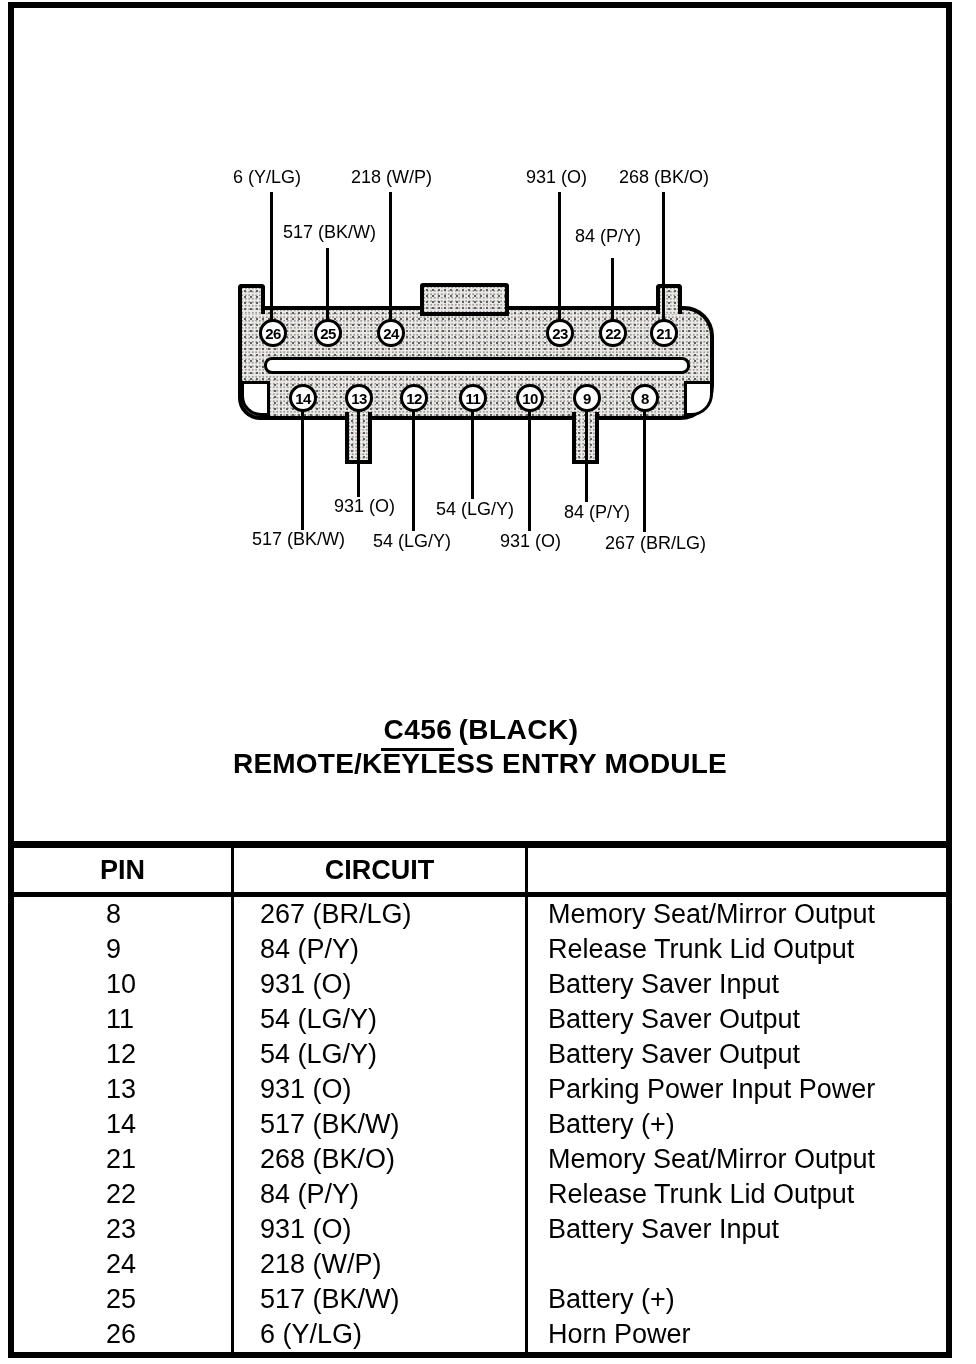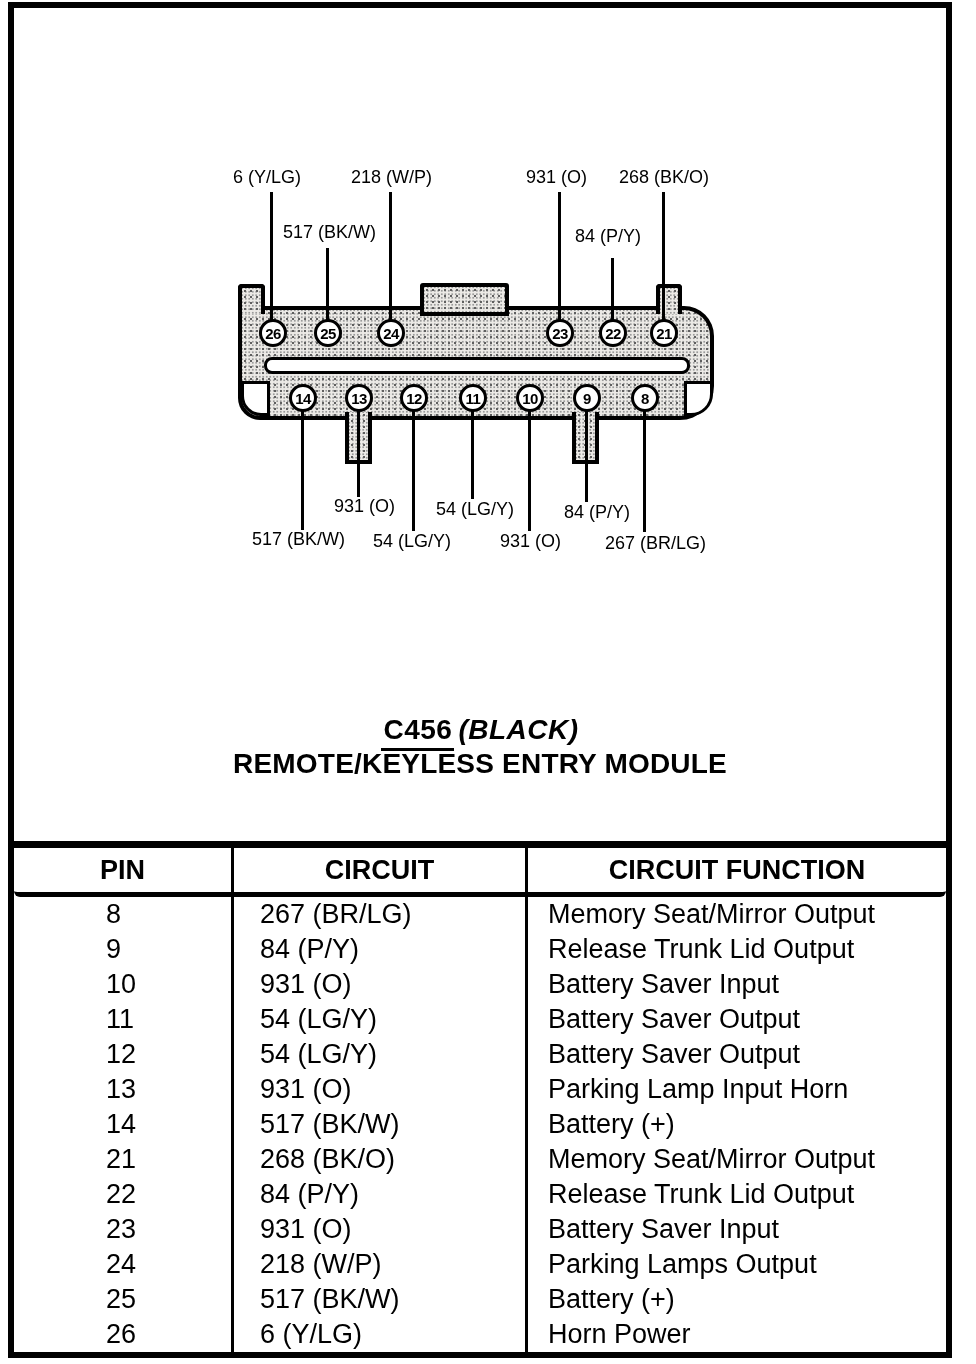--- a/index.html
+++ b/index.html
@@ -35,28 +35,28 @@
   .lead{position:absolute;width:3px;background:#000;z-index:3;}
   .pin{position:absolute;width:28px;height:28px;border:3px solid #000;border-radius:50%;
        background:#fff;z-index:5;display:flex;align-items:center;justify-content:center;
        font-size:15px;font-weight:bold;letter-spacing:-0.5px;}
   .wirelabel{position:absolute;font-size:18px;white-space:nowrap;z-index:4;}
 
   
   .title{position:absolute;left:14px;width:932px;text-align:center;font-weight:bold;}
   .title-1{top:714px;font-size:28px;letter-spacing:.5px;}
   .title-1 .uline{border-bottom:3px solid #000;padding:0 2px 3px 2px;text-align:right;}
-  .title-1 .colornote{margin-left:4px;font-style:italic;}
+  .title-1 .colornote{margin-left:4px;}
   .title-2{top:748px;font-size:28px;letter-spacing:.2px;}
 
   
   .pintable{position:absolute;left:8px;top:841px;width:944px;height:517px;
             border:6px solid #000;border-top-width:7px;background:#fff;
             display:flex;flex-direction:column;}
-  .trow{display:flex;align-items:center;border-radius:6px;}
+  .trow{display:flex;align-items:center;}
   .thead{height:49px;border-bottom:5px solid #000;font-weight:bold;font-size:27px;flex:none;}
   .tbodyrows{flex:1;display:flex;flex-direction:column;}
   .tbodyrows .trow{flex:1;font-size:27px;}
   .c1{width:220px;border-right:3px solid #000;height:100%;display:flex;align-items:center;}
   .c2{width:294px;border-right:3px solid #000;height:100%;display:flex;align-items:center;}
   .c3{flex:1;height:100%;display:flex;align-items:center;}
   .thead .c1,.thead .c2,.thead .c3{justify-content:center;}
   .tbodyrows .c1{padding-left:92px;}
   .tbodyrows .c2{padding-left:26px;}
   .tbodyrows .c3{padding-left:20px;}
@@ -126,21 +126,20 @@
 
 <div class="title title-1">
   <span class="uline">C456</span><span class="colornote">(BLACK)</span>
 </div>
 <div class="title title-2">REMOTE/KEYLESS ENTRY MODULE</div>
 
 <div class="pintable">
   <div class="trow thead">
     <div class="c1">PIN</div>
     <div class="c2">CIRCUIT</div>
-    <div class="c3">CIRCUIT FUNCTION</div>
   </div>
   <div class="tbodyrows">
 
       <div class="trow">
         <div class="c1">8</div>
         <div class="c2">267 (BR/LG)</div>
         <div class="c3">Memory Seat/Mirror Output</div>
       </div>
 
       <div class="trow">
@@ -163,21 +162,21 @@
 
       <div class="trow">
         <div class="c1">12</div>
         <div class="c2">54 (LG/Y)</div>
         <div class="c3">Battery Saver Output</div>
       </div>
 
       <div class="trow">
         <div class="c1">13</div>
         <div class="c2">931 (O)</div>
-        <div class="c3">Parking Lamp Input Horn</div>
+        <div class="c3">Parking Power Input Power</div>
       </div>
 
       <div class="trow">
         <div class="c1">14</div>
         <div class="c2">517 (BK/W)</div>
         <div class="c3">Battery (+)</div>
       </div>
 
       <div class="trow">
         <div class="c1">21</div>
@@ -193,21 +192,20 @@
 
       <div class="trow">
         <div class="c1">23</div>
         <div class="c2">931 (O)</div>
         <div class="c3">Battery Saver Input</div>
       </div>
 
       <div class="trow">
         <div class="c1">24</div>
         <div class="c2">218 (W/P)</div>
-        <div class="c3">Parking Lamps Output</div>
       </div>
 
       <div class="trow">
         <div class="c1">25</div>
         <div class="c2">517 (BK/W)</div>
         <div class="c3">Battery (+)</div>
       </div>
 
       <div class="trow">
         <div class="c1">26</div>

